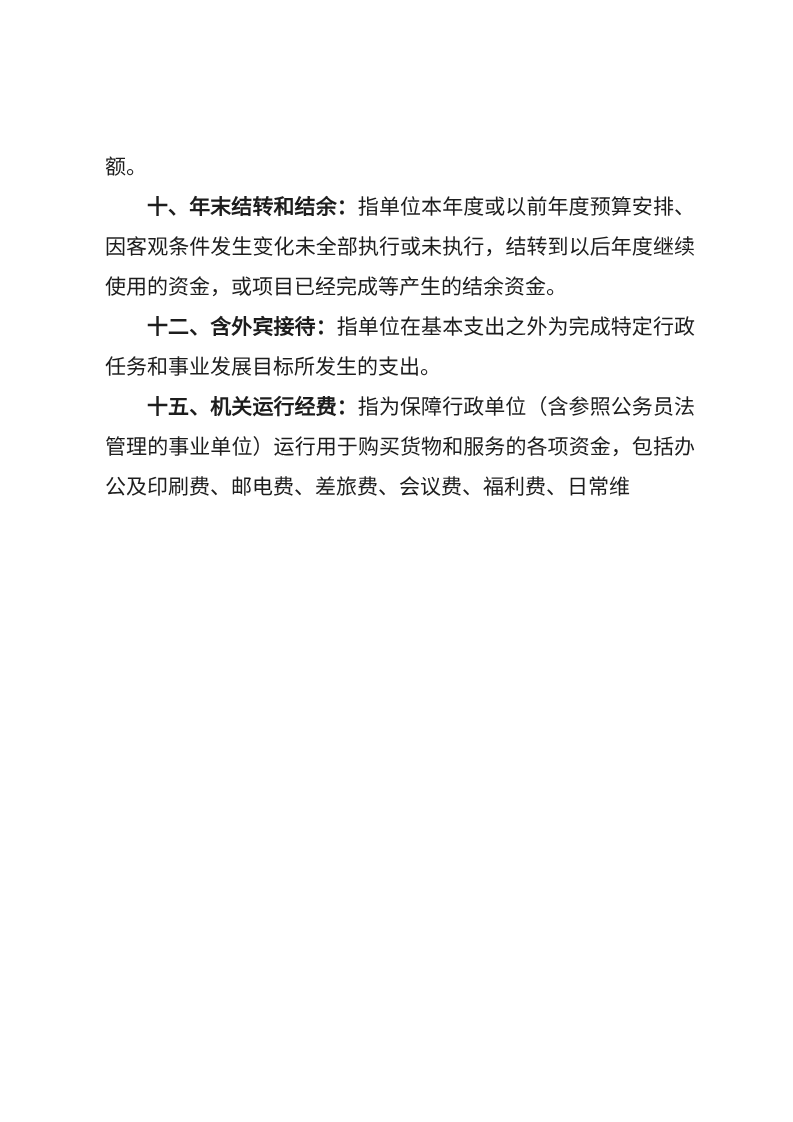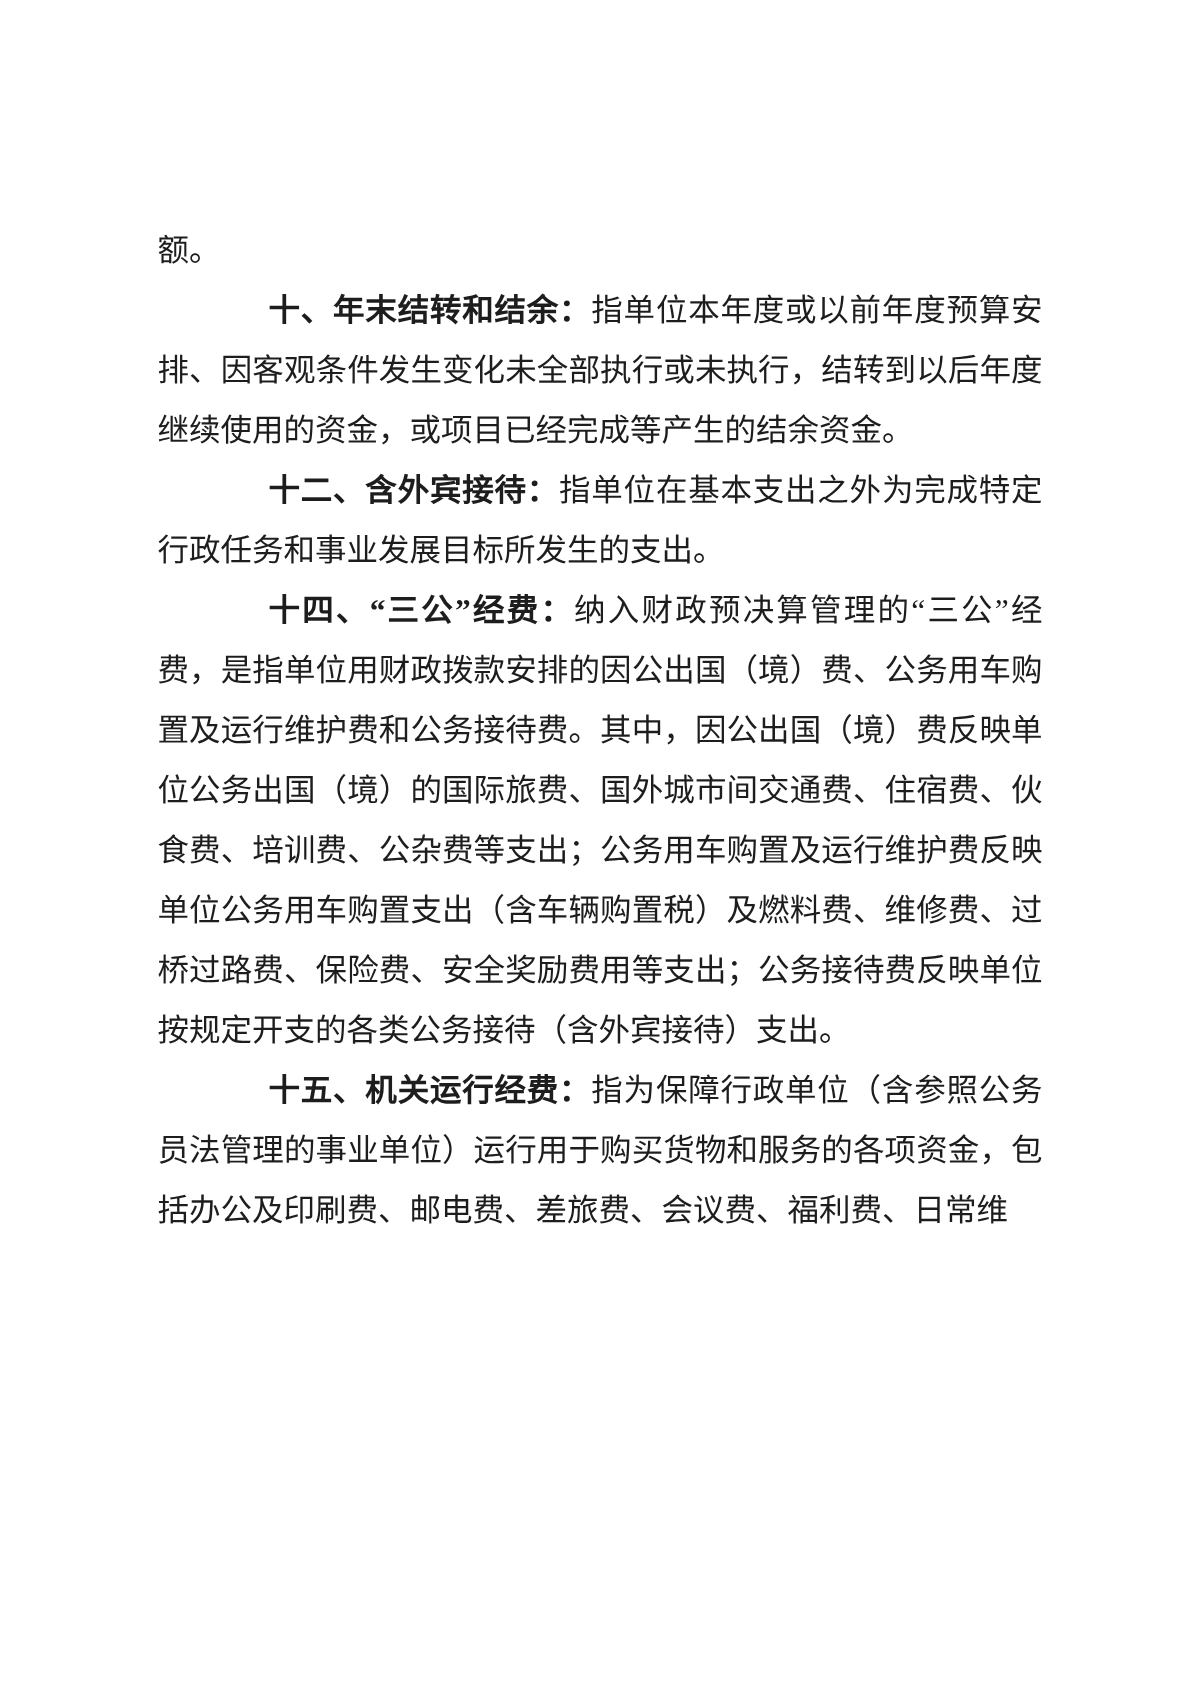--- a/index.html
+++ b/index.html
@@ -25,33 +25,31 @@
   .para {
     margin: 0;
     padding: 0;
     text-indent: 2em;
   }
   .para.no-indent {
     text-indent: 0;
   }
   .term {
     font-weight: 700;
-    margin-left: 32px;
   }
 </style>
 </head>
 <body>
 
 <div class="page">
 
   <p class="para no-indent"><span>额。</span></p>
 
   <p class="para"><span class="term">十、年末结转和结余：</span><span>指单位本年度或以前年度预算安排、因客观条件发生变化未全部执行或未执行，结转到以后年度继续使用的资金，或项目已经完成等产生的结余资金。</span></p>
 
 
   <p class="para"><span class="term">十二、含外宾接待：</span><span>指单位在基本支出之外为完成特定行政任务和事业发展目标所发生的支出。</span></p>
 
 
-  <p class="para"><span class="term">十四、“三公”经费：</span><span>纳入财政预决算管理的“三公”经费，是指单位用财政拨款安排的因公出国（境）费、公务用车购置及运行维护费和公务接待费。其中，因公出国（境）费反映单位公务出国（境）的国际旅费、国外城市间交通费、住宿费、伙食费、培训费、公杂费等支出；公务用车购置及运行维护费反映单位公务用车购置支出（含车辆购置税）及燃料费、维修费、过桥过路费、保险费、安全奖励费用等支出；公务接待费反映单位按规定开支的各类公务接待（含外宾接待）支出。</span></p>
 
   <p class="para"><span class="term">十五、机关运行经费：</span><span>指为保障行政单位（含参照公务员法管理的事业单位）运行用于购买货物和服务的各项资金，包括办公及印刷费、邮电费、差旅费、会议费、福利费、日常维</span></p>
 
 </div>
 
 </body></html>

